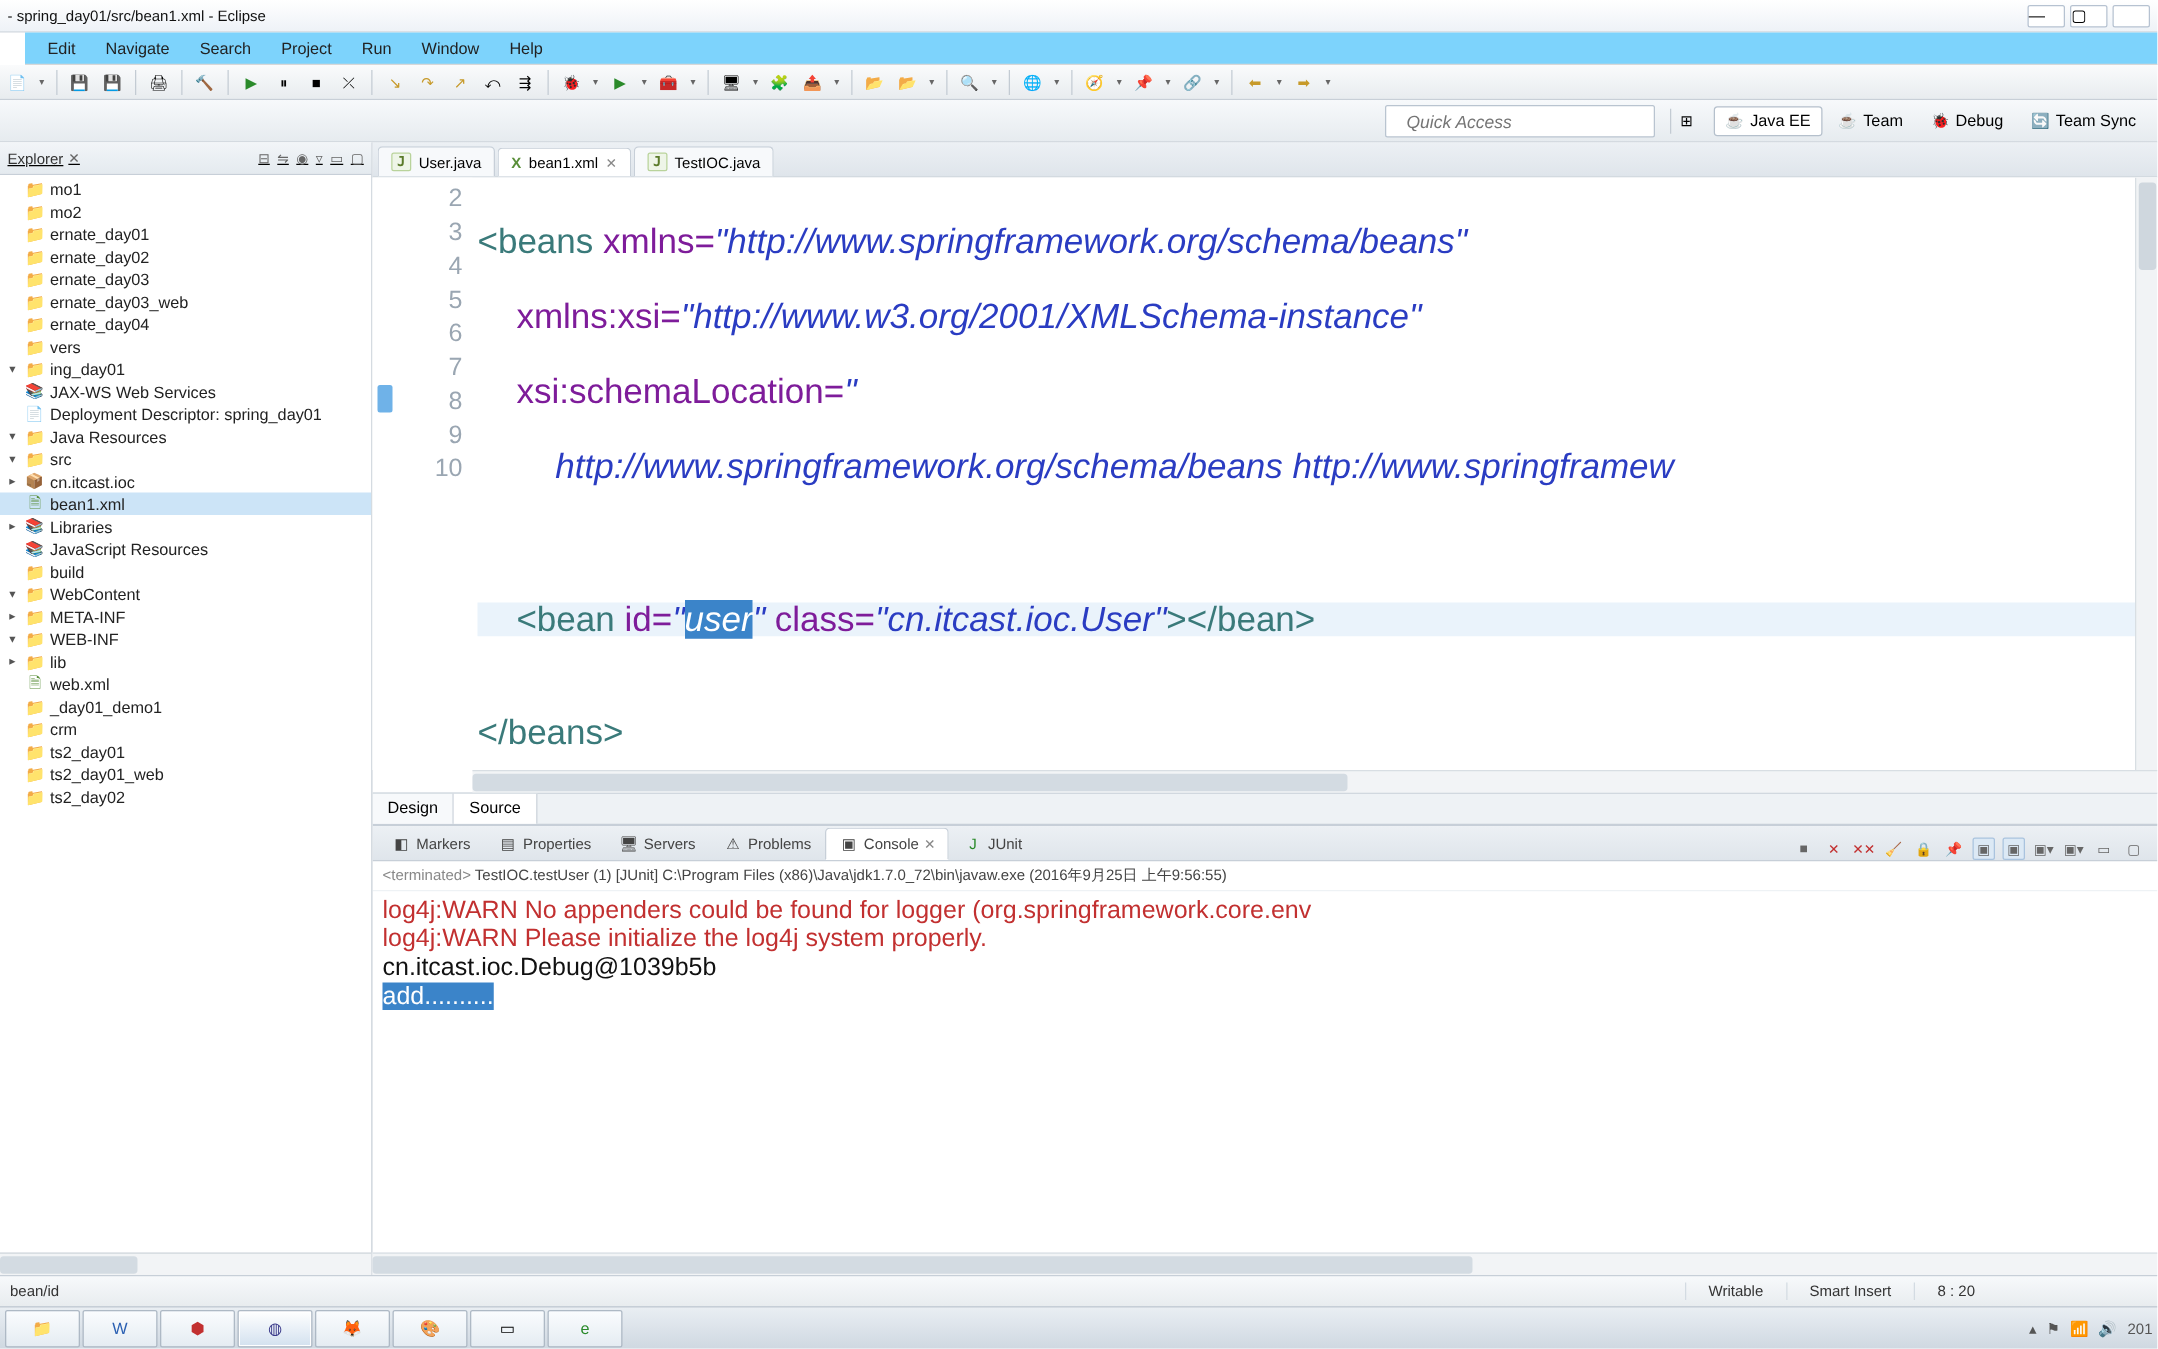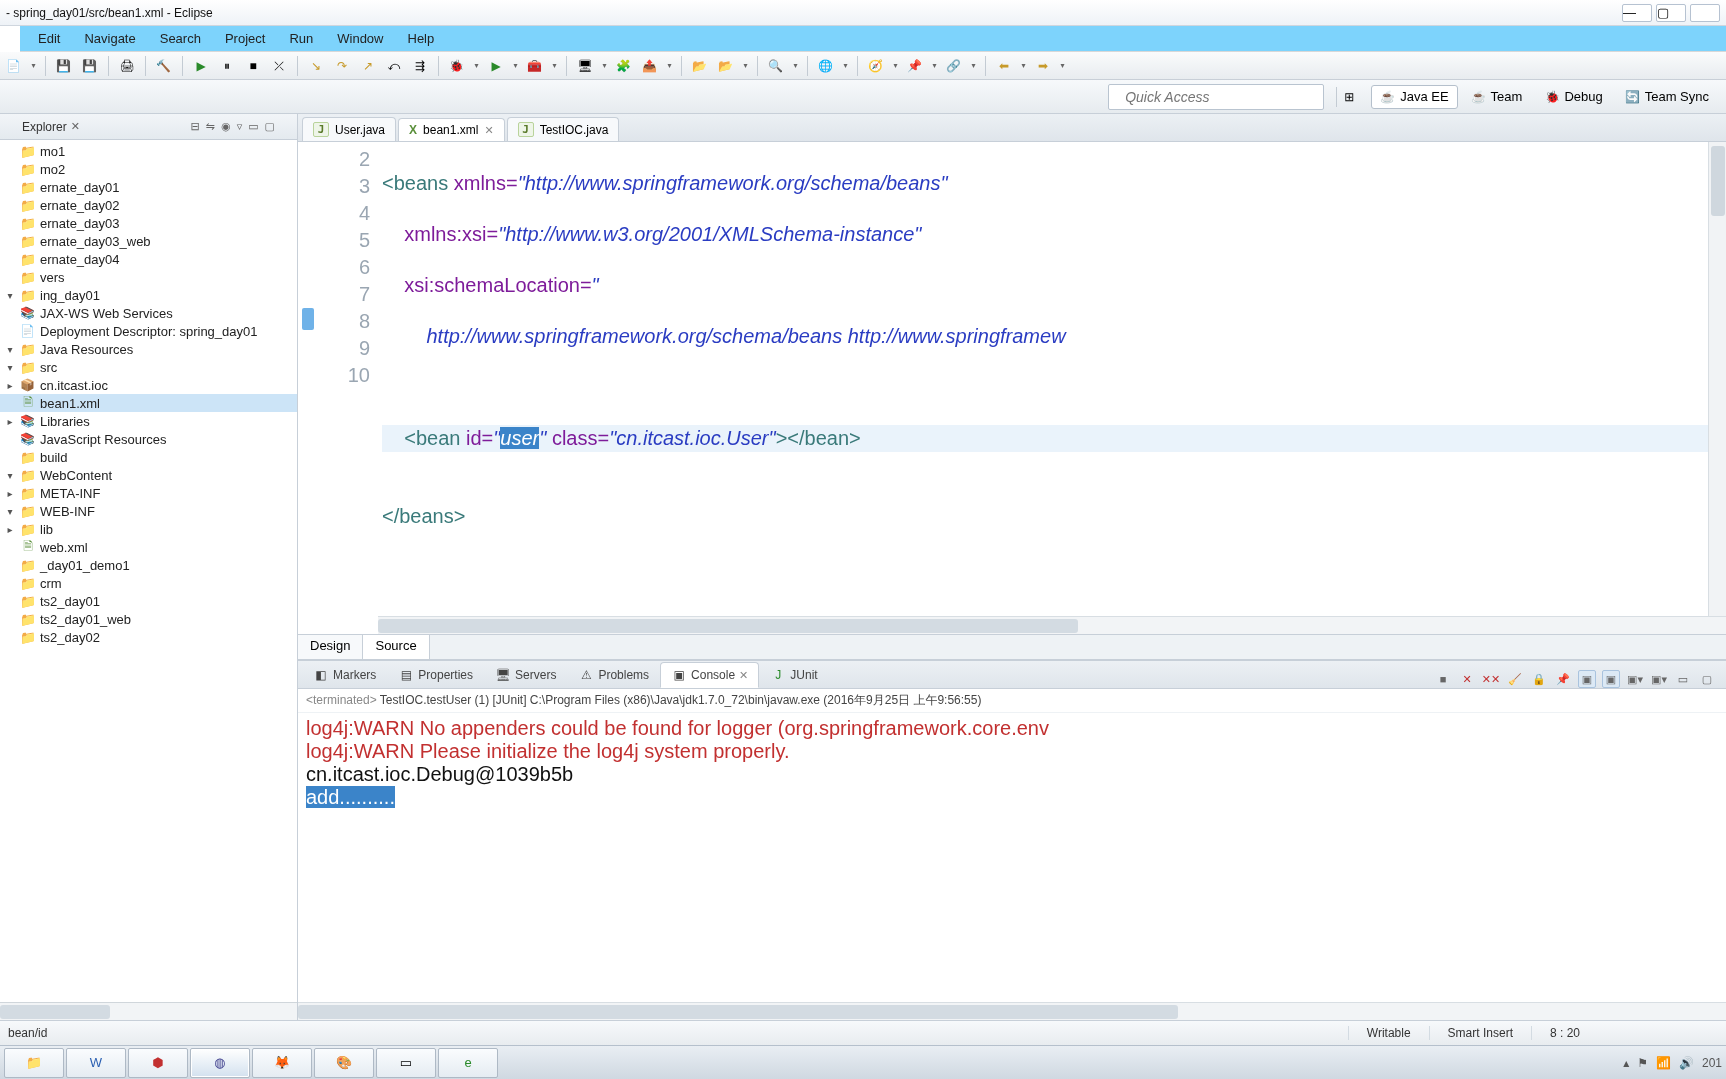--- a/index.html
+++ b/index.html
@@ -25,21 +25,21 @@
   .perspective { height: 34px; background: linear-gradient(#f7f9fb,#e6ebef); border-bottom: 1px solid #c7cfd8; display: flex; align-items: center; padding: 0 8px; }
   .quick-access { margin-left: auto; background: #fff; border: 1px solid #b9c4d0; padding: 4px 16px; color: #777; font-style: italic; font-size: 14px; border-radius:2px;}
   .persp-group { display: flex; gap: 4px; margin-left: 12px; }
   .persp-btn { display:flex;align-items:center;gap:4px;padding:3px 8px;border:1px solid transparent;border-radius:3px;cursor:pointer;font-size:13px;}
   .persp-btn.active { background:#fff;border-color:#b5c0cc; box-shadow:inset 0 0 0 1px #fff;}
   .ic { width:16px;height:16px;display:inline-flex;align-items:center;justify-content:center;font-size:12px;}
 
   
   .main { display:flex; height: calc(100% - 26px - 26px - 28px - 34px - 25px - 34px); }
   .explorer { width: 298px; border-right: 1px solid #c7cfd8; display:flex;flex-direction:column; background:#fff; position:relative;}
-  .explorer-header { height: 26px; background: linear-gradient(#f2f5f8,#e4eaef); border-bottom:1px solid #c7cfd8; display:flex;align-items:center;padding:0 22px;font-size:12px;}
+  .explorer-header { height: 26px; background: linear-gradient(#f2f5f8,#e4eaef); border-bottom:1px solid #c7cfd8; display:flex;align-items:center;padding:0 6px;font-size:12px;text-decoration:underline;}
   .explorer-header .lbl { color:#333; }
   .explorer-header .close { margin-left:4px;color:#666;cursor:pointer;font-size:11px;}
   .explorer-header .tools { margin-left:auto; display:flex; gap:6px; color:#666; }
   .explorer-header .tools span { cursor:pointer; font-size:11px; }
   .tree { flex:1; overflow:hidden; padding:2px 0; font-size:13px; color:#222; position:relative;}
   .tree .row { display:flex;align-items:center;gap:4px;padding:1px 4px;white-space:nowrap;cursor:pointer;}
   .tree .row.selected { background:#cce4f7; }
   .indent1 { padding-left:6px; } .indent2{padding-left:22px;} .indent3{padding-left:38px;} .indent4{padding-left:54px;}
   .expander { width:12px;height:12px;display:inline-flex;align-items:center;justify-content:center;color:#555;font-size:10px;}
   .ticon { width:16px;height:16px;display:inline-flex;align-items:center;justify-content:center;}
@@ -52,21 +52,21 @@
   .etab { display:flex;align-items:center;gap:6px;padding:4px 10px;border:1px solid #c7cfd8;border-bottom:none;background:#f7f9fb;border-radius:4px 4px 0 0;margin-right:2px;font-size:12px;cursor:pointer;}
   .etab.active { background:#fff; }
   .etab .close { color:#888;cursor:pointer;font-size:11px;}
   .code-wrap { flex:1; display:flex; background:#fff; position:relative; overflow:hidden;}
   .code-vscroll { width:18px; background:#f1f3f5; border-left:1px solid #d8dee3; position:relative;}
   .code-vscroll .thumb { position:absolute; left:2px; top:4px; width:14px; height:70px; background:#cfd7de; border-radius:3px;}
   .gutter { width:60px; background:#fff; text-align:right; padding:4px 8px 0 0; color:#9aa6b2; font-family:Consolas,monospace; font-size:20px; }
   .gutter .ln { height:27px; line-height:27px;}
   .marker-col { width:20px; background:#fff; position:relative;}
   .marker-col .blue-mark { position:absolute; left:4px; width:12px; height:22px; background:#6fb2e8; border-radius:2px;}
-  .code { flex:1; padding:4px 0 0 4px; font-family:Consolas,monospace; font-size:20px; white-space:pre; overflow:hidden;}
+  .code { flex:1; padding:4px 0 0 4px; font-family:Consolas,monospace; font-size:28px; white-space:pre; overflow:hidden;}
   .code .cl { height:27px; line-height:27px;}
   .tok-tag { color:#3a7a7a; }
   .tok-attr { color:#7e1c9a; }
   .tok-str { color:#2a3cc2; font-style:italic; }
   .tok-comment { color:#3a7a7a; }
   .highlight-line { background:#eaf3fb; display:inline-block; width:100%;}
   .sel { background:#3b84c9; color:#fff; font-style:italic;}
 
   .code-hscroll { height:18px; background:#f2f4f6; border-top:1px solid #d8dee3; position:relative; margin-left:80px;}
   .code-hscroll .thumb { position:absolute; top:2px; left:0; width:700px; height:14px; background:#d3dbe2; border-radius:3px;}

